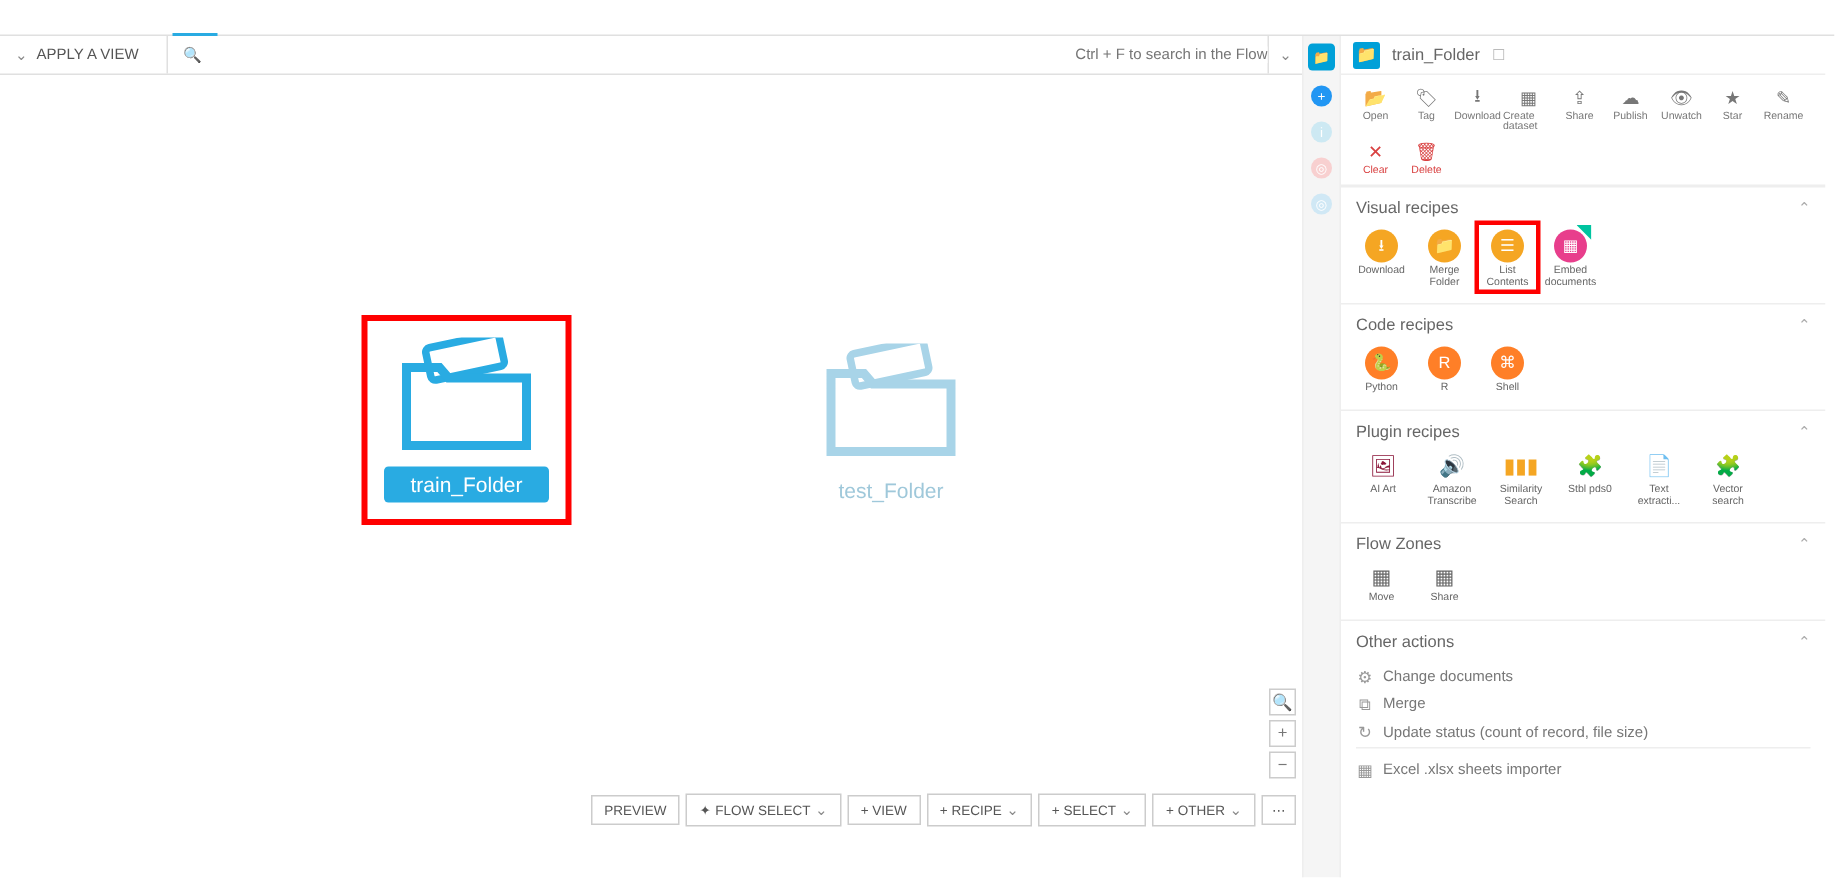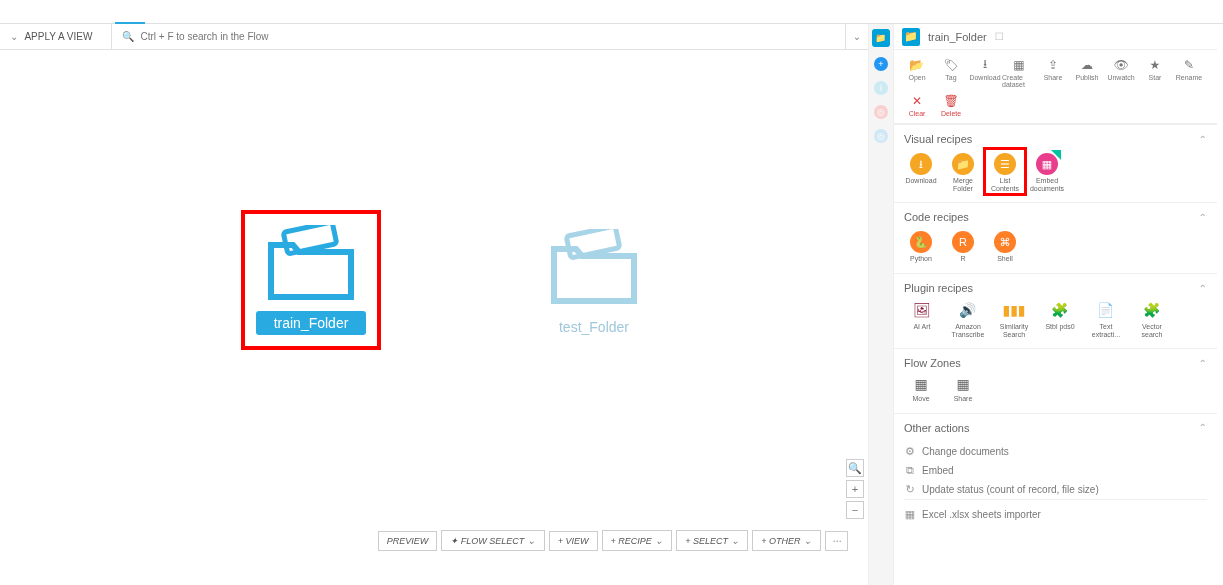--- a/index.html
+++ b/index.html
@@ -11,34 +11,34 @@
 
 
 .canvas-area { position: absolute; top: 24px; left: 0; width: 868px; bottom: 0; background: #fff; }
 .dot-rail { position: absolute; top: 24px; left: 868px; width: 26px; bottom: 0; background: #f5f5f5; border-left: 1px solid #eee; border-right: 1px solid #eee; display: flex; flex-direction: column; align-items: center; padding-top: 5px; gap: 10px; }
 .right-panel { position: absolute; top: 24px; left: 894px; right: 6px; bottom: 0; background: #fff; overflow: hidden; }
 
 
 .canvas-top { height: 26px; border-bottom: 1px solid #e0e0e0; display: flex; align-items: stretch; font-size: 10px; color: #555; }
 .apply-view { width: 112px; border-right: 1px solid #e0e0e0; display: flex; align-items: center; padding-left: 10px; gap: 6px; }
 .search-flow { flex: 1; display: flex; align-items: center; padding-left: 10px; gap: 6px; color: #aaa; border-right: 1px solid #e0e0e0; }
-.search-flow input { border: none; outline: none; font-size: 10px; width: 100%; }
+.search-flow input { border: none; outline: none; font-size: 10px; width: 100%; text-align: right; }
 .select-all { width: 115px; border-right: 1px solid #e0e0e0; display: flex; align-items: center; justify-content: space-between; padding: 0 8px; }
 .select-chevron { width: 22px; display: flex; align-items: center; justify-content: center; color: #888; }
 
 
 .folder-box { position: absolute; width: 140px; height: 140px; display: flex; flex-direction: column; align-items: center; justify-content: center; }
 .folder-selected { border: 4px solid #ff0000; }
 .folder-svg { width: 100px; height: 80px; }
 .folder-label { margin-top: 6px; font-size: 14px; padding: 4px 18px; border-radius: 3px; }
 .folder-label.sel { background: #29abe2; color: #fff; }
 .folder-label.unsel { color: #9fc8da; }
 
 
-.bottom-bar { position: absolute; bottom: 34px; right: 20px; display: flex; gap: 4px; align-items: center; font-style: italic; }
+.bottom-bar { position: absolute; bottom: 34px; right: 4px; display: flex; gap: 4px; align-items: center; }
 .bottom-bar .btn { font-size: 9px; color: #555; border: 1px solid #ccc; background: #fff; padding: 4px 8px; display: flex; align-items: center; gap: 3px; }
 
 .zoom-col { position: absolute; right: 4px; bottom: 66px; display: flex; flex-direction: column; gap: 3px; }
 .zoom-col .zb { width: 18px; height: 18px; border: 1px solid #ccc; background: #fff; font-size: 11px; color: #777; display: flex; align-items: center; justify-content: center; }
 
 
 .dot-rail .dot { width: 14px; height: 14px; border-radius: 50%; display: flex; align-items: center; justify-content: center; font-size: 9px; color: #fff; }
 .dot.file { background: #00a0d8; width: 18px; height: 18px; border-radius: 3px; }
 .dot.blue { background: #2196f3; }
 .dot.cyan-l { background: #cde9f3; }
@@ -317,21 +317,21 @@
     <div class="sec-head">
       <span>Other actions</span>
       <span class="chev">⌃</span>
     </div>
     <div class="oa-item">
         <span class="oa-ico">⚙</span>
         <span>Change documents</span>
       </div>
     <div class="oa-item">
         <span class="oa-ico">⧉</span>
-        <span>Embed</span>
+        <span>Merge</span>
       </div>
     <div class="oa-item">
         <span class="oa-ico">↻</span>
         <span>Update status (count of record, file size)</span>
       </div>
     <div class="sub-bar"></div>
     <div class="oa-item">
         <span class="oa-ico">▦</span>
         <span>Excel .xlsx sheets importer</span>
       </div>

